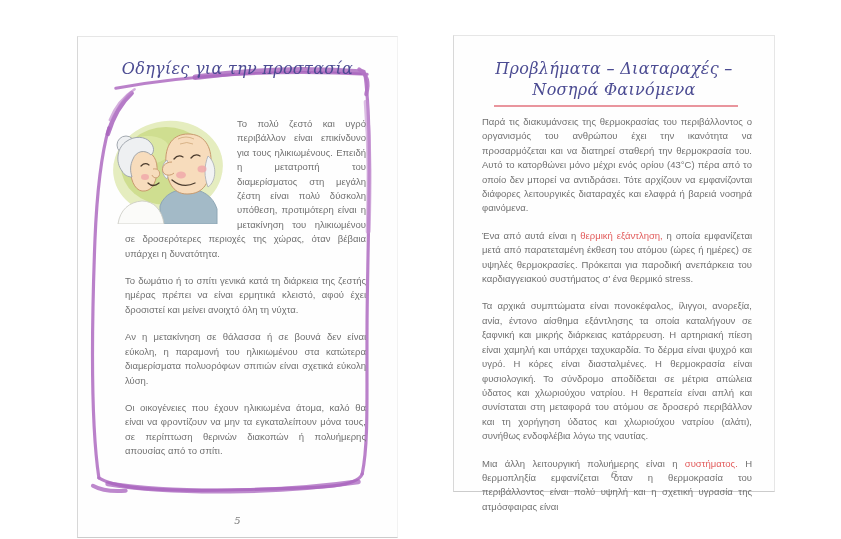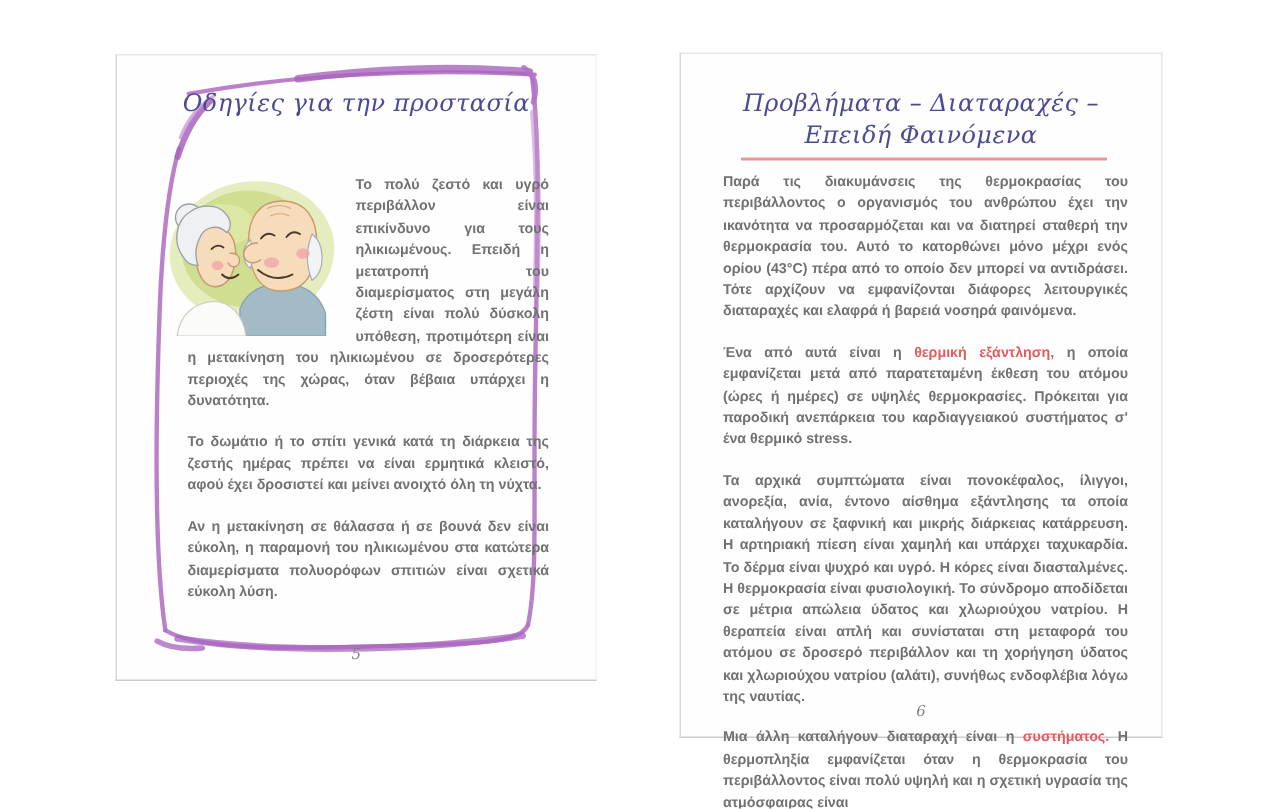--- a/index.html
+++ b/index.html
@@ -11,21 +11,21 @@
     font-family: "Liberation Sans", sans-serif;
   }
   .page {
     position: absolute;
     background: #fefefe;
     box-sizing: border-box;
     border: 1px solid #e6e6e6;
     border-bottom-color: #cccccc;
     border-left-color: #d8d8d8;
   }
-  .page-left  { left: 77px;  top: 36px; width: 321px; height: 418px; border-right-color:#f2f2f2; }
+  .page-left  { left: 77px;  top: 36px; width: 321px; height: 502px; border-right-color:#f2f2f2; }
   .page-right { left: 453px; top: 35px; width: 322px; height: 457px; }
 
   .frame-svg { position: absolute; left: 0; top: 0; width: 100%; height: 100%; pointer-events: none; }
 
   .script-title {
     position: absolute; left: 0; right: 0; text-align: center;
     font-family: "DejaVu Serif", serif;
     font-style: italic;
     color: #4b4b92;
     font-size: 16px;
@@ -33,21 +33,21 @@
     letter-spacing: 0.3px;
   }
   .lp-title { top: 21px; }
   .rp-title { top: 22px; }
 
   .rp-underline {
     position: absolute; top: 69px; left: 40px; width: 244px; height: 2px;
     background: #e9959d;
   }
 
-  .body-text { font-size: 9.5px; line-height: 14.4px; color: #717171; text-align: justify; font-weight: bold; }
+  .body-text { font-size: 9.5px; line-height: 14.4px; color: #717171; text-align: justify; }
   .body-text p { margin: 0 0 13px 0; }
 
   .lp-body {
     position: absolute; top: 80px; left: 47px; width: 241px;
   }
   .illustration {
     float: left;
     width: 122px; height: 110px;
     margin: -3px 8px 3px -18px;
   }
@@ -128,34 +128,35 @@
             <path d="M 45 55 C 50 54 53 58 51 62 C 49 65 45 64 44 61" fill="#f7dcbc" stroke="#c89a6e" stroke-width="0.9"></path>
             <ellipse cx="37" cy="63" rx="4" ry="3" fill="#efa3a8" opacity="0.75"></ellipse>
             <path d="M 40 69 q 5 5 11 0" stroke="#4a3b2d" stroke-width="1.2" fill="none" stroke-linecap="round"></path>
           </g>
         </svg>
       </div>
       <div class="paragraphs">
           <p><span>Το πολύ ζεστό και υγρό περιβάλλον είναι επικίνδυνο για τους ηλικιωμένους. Επειδή η μετατροπή του διαμερίσματος στη μεγάλη ζέστη είναι πολύ δύσκολη υπόθεση, προτιμότερη είναι η μετακίνηση του ηλικιωμένου σε δροσερότερες περιοχές της χώρας, όταν βέβαια υπάρχει η δυνατότητα.</span></p>
           <p><span>Το δωμάτιο ή το σπίτι γενικά κατά τη διάρκεια της ζεστής ημέρας πρέπει να είναι ερμητικά κλειστό, αφού έχει δροσιστεί και μείνει ανοιχτό όλη τη νύχτα.</span></p>
           <p><span>Αν η μετακίνηση σε θάλασσα ή σε βουνά δεν είναι εύκολη, η παραμονή του ηλικιωμένου στα κατώτερα διαμερίσματα πολυορόφων σπιτιών είναι σχετικά εύκολη λύση.</span></p>
+          <p><span>Οι οικογένειες που έχουν ηλικιωμένα άτομα, καλό θα είναι να φροντίζουν να μην τα εγκαταλείπουν μόνα τους, σε περίπτωση θερινών διακοπών ή πολυήμερης απουσίας από το σπίτι.</span></p>
         </div>
     </div>
 
     <div class="page-number">5</div>
   </div>
 
   <div class="page page-right">
     <div class="script-title rp-title">
       <div>Προβλήματα – Διαταραχές –</div>
-      <div>Επειδή Φαινόμενα</div>
+      <div>Νοσηρά Φαινόμενα</div>
     </div>
     <div class="rp-underline"></div>
     <div class="rp-paragraphs body-text">
         <p><span>Παρά τις διακυμάνσεις της θερμοκρασίας του περιβάλλοντος ο οργανισμός του ανθρώπου έχει την ικανότητα να προσαρμόζεται και να διατηρεί σταθερή την θερμοκρασία του. Αυτό το κατορθώνει μόνο μέχρι ενός ορίου (43°C) πέρα από το οποίο δεν μπορεί να αντιδράσει. Τότε αρχίζουν να εμφανίζονται διάφορες λειτουργικές διαταραχές και ελαφρά ή βαρειά νοσηρά φαινόμενα.</span></p>
         <p><span>Ένα από αυτά είναι η </span><span class="hl">θερμική εξάντληση,</span><span> η οποία εμφανίζεται μετά από παρατεταμένη έκθεση του ατόμου (ώρες ή ημέρες) σε υψηλές θερμοκρασίες. Πρόκειται για παροδική ανεπάρκεια του καρδιαγγειακού συστήματος σ' ένα θερμικό stress.</span></p>
         <p><span>Τα αρχικά συμπτώματα είναι πονοκέφαλος, ίλιγγοι, ανορεξία, ανία, έντονο αίσθημα εξάντλησης τα οποία καταλήγουν σε ξαφνική και μικρής διάρκειας κατάρρευση. Η αρτηριακή πίεση είναι χαμηλή και υπάρχει ταχυκαρδία. Το δέρμα είναι ψυχρό και υγρό. Η κόρες είναι διασταλμένες. Η θερμοκρασία είναι φυσιολογική. Το σύνδρομο αποδίδεται σε μέτρια απώλεια ύδατος και χλωριούχου νατρίου. Η θεραπεία είναι απλή και συνίσταται στη μεταφορά του ατόμου σε δροσερό περιβάλλον και τη χορήγηση ύδατος και χλωριούχου νατρίου (αλάτι), συνήθως ενδοφλέβια λόγω της ναυτίας.</span></p>
-        <p><span>Μια άλλη καταλήγουν διαταραχή είναι η </span><span class="hl">συστήματος.</span><span> Η θερμοπληξία εμφανίζεται όταν η θερμοκρασία του περιβάλλοντος είναι πολύ υψηλή και η σχετική υγρασία της ατμόσφαιρας είναι</span></p>
+        <p><span>Μια άλλη λειτουργική πολυήμερης είναι η </span><span class="hl">συστήματος.</span><span> Η θερμοπληξία εμφανίζεται όταν η θερμοκρασία του περιβάλλοντος είναι πολύ υψηλή και η σχετική υγρασία της ατμόσφαιρας είναι</span></p>
       </div>
     <div class="page-number">6</div>
   </div>
 
 </div>
 
 </body></html>

